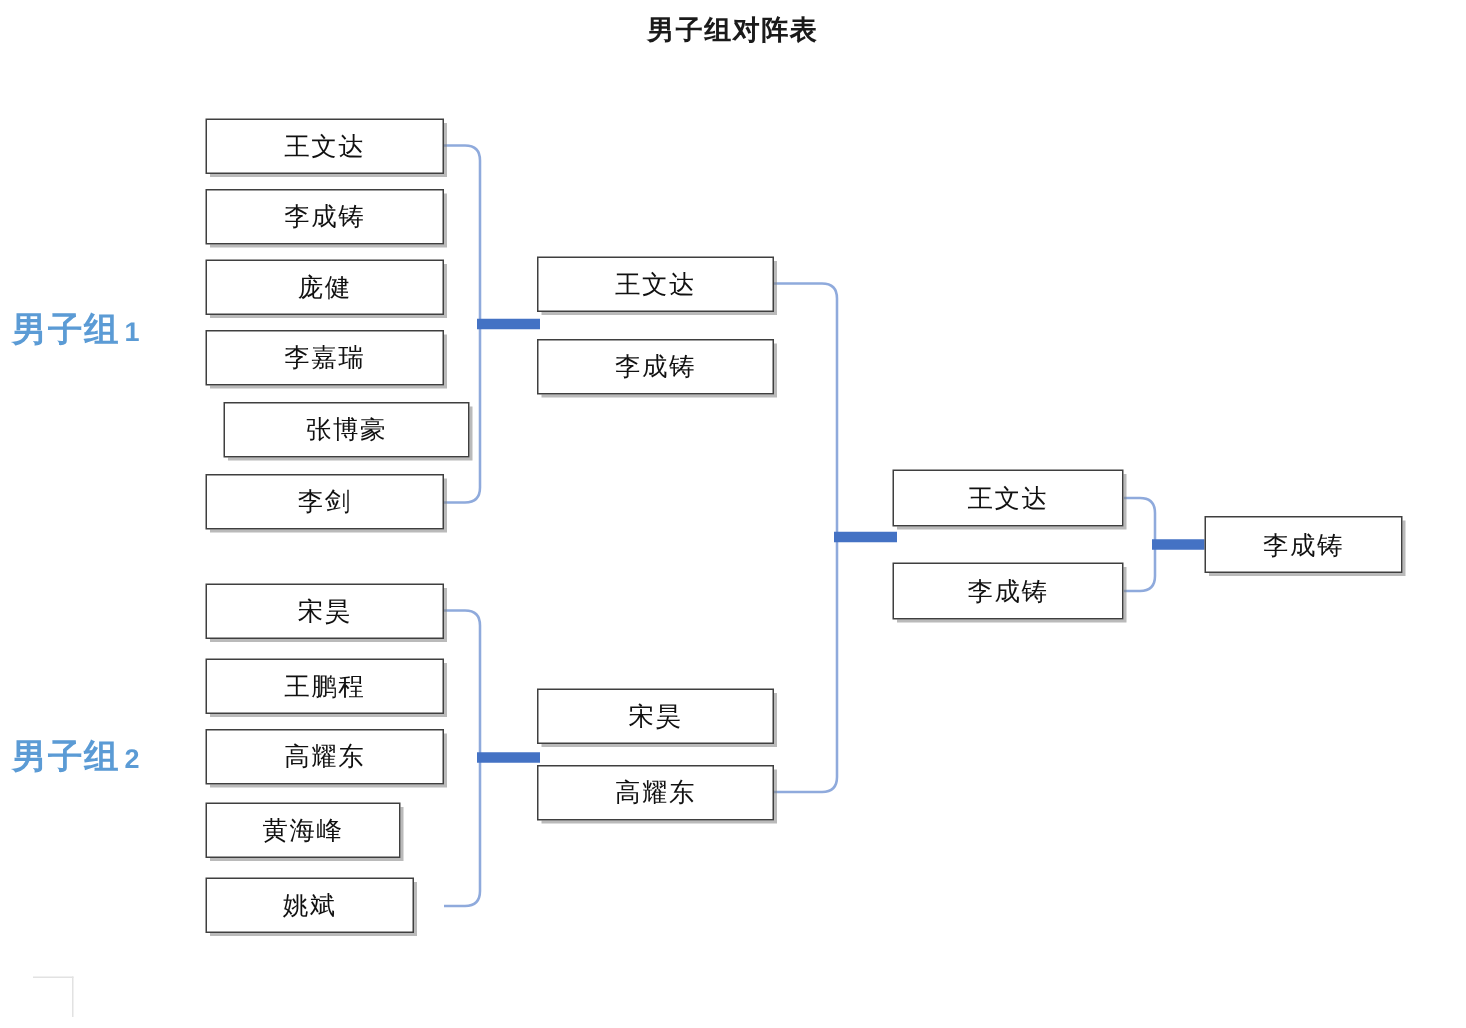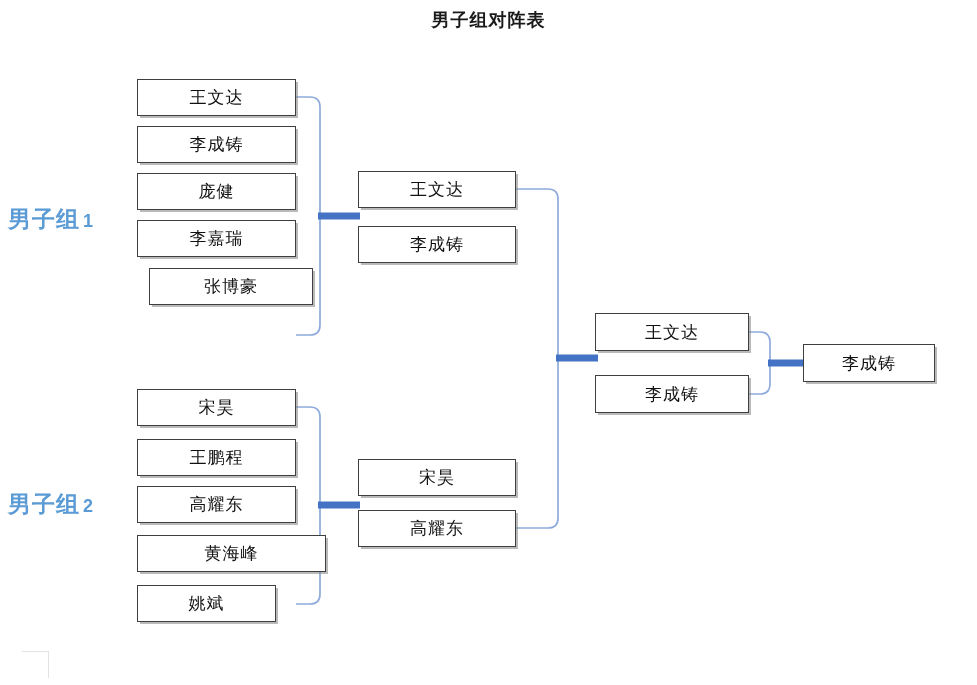--- a/index.html
+++ b/index.html
@@ -129,25 +129,26 @@
     <path class="bracket-line" d="M 749,332 L 760,332 Q 770,332 770,342 L 770,384 Q 770,394 760,394 L 749,394"></path>
 
     <line class="stub-line" x1="768" y1="363" x2="806" y2="363"></line>
   </svg>
 
   <div class="player-box" style="left:137px; top:79px;  width:159px; height:37px;">王文达</div>
   <div class="player-box" style="left:137px; top:126px; width:159px; height:37px;">李成铸</div>
   <div class="player-box" style="left:137px; top:173px; width:159px; height:37px;">庞健</div>
   <div class="player-box" style="left:137px; top:220px; width:159px; height:37px;">李嘉瑞</div>
   <div class="player-box" style="left:149px; top:268px; width:164px; height:37px;">张博豪</div>
+  <div class="player-box" style="left:137px; top:316px; width:159px; height:37px;">李剑</div>
 
   <div class="player-box" style="left:137px; top:389px; width:159px; height:37px;">宋昊</div>
   <div class="player-box" style="left:137px; top:439px; width:159px; height:37px;">王鹏程</div>
   <div class="player-box" style="left:137px; top:486px; width:159px; height:37px;">高耀东</div>
-  <div class="player-box" style="left:137px; top:535px; width:189px; height:37px;">黄海峰</div>
+  <div class="player-box" style="left:137px; top:535px; width:130px; height:37px;">黄海峰</div>
   <div class="player-box" style="left:137px; top:585px; width:139px; height:37px;">姚斌</div>
 
   <div class="player-box" style="left:358px; top:171px; width:158px; height:37px;">王文达</div>
   <div class="player-box" style="left:358px; top:226px; width:158px; height:37px;">李成铸</div>
 
   <div class="player-box" style="left:358px; top:459px; width:158px; height:37px;">宋昊</div>
   <div class="player-box" style="left:358px; top:510px; width:158px; height:37px;">高耀东</div>
 
   <div class="player-box" style="left:595px; top:313px; width:154px; height:38px;">王文达</div>
   <div class="player-box" style="left:595px; top:375px; width:154px; height:38px;">李成铸</div>

